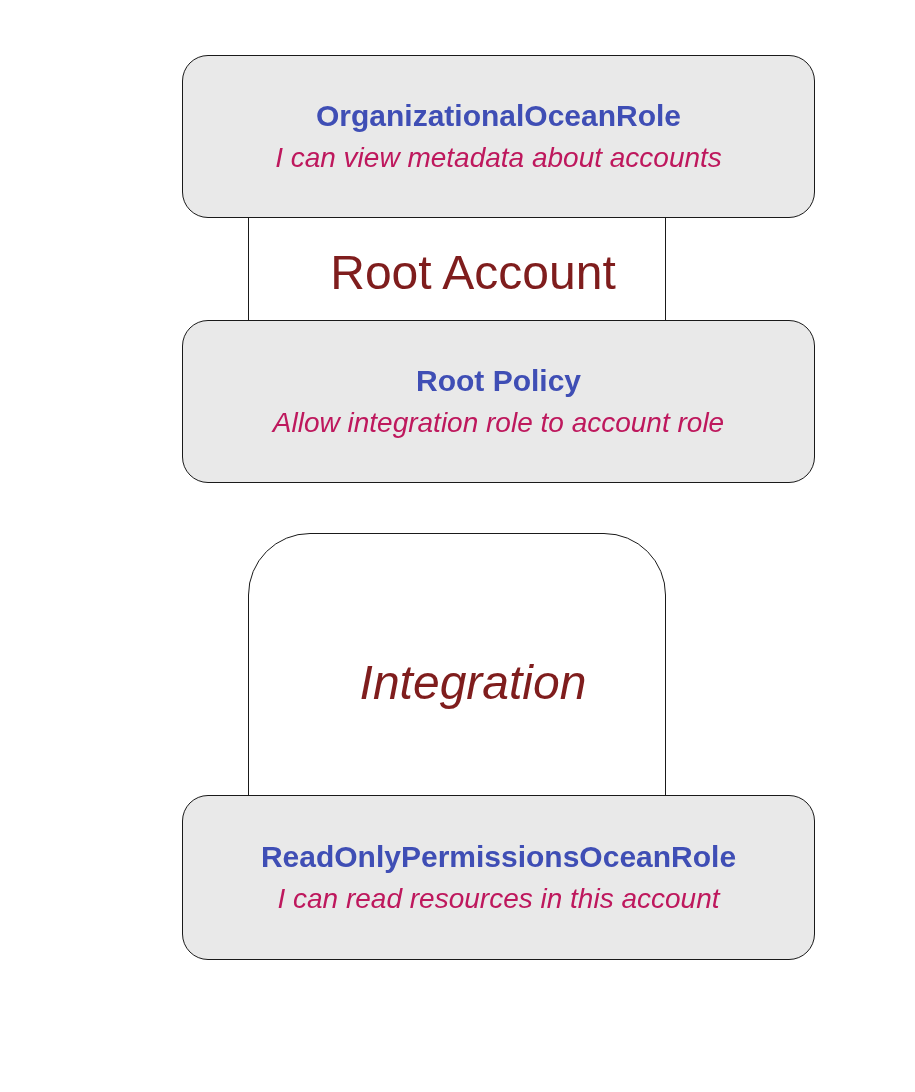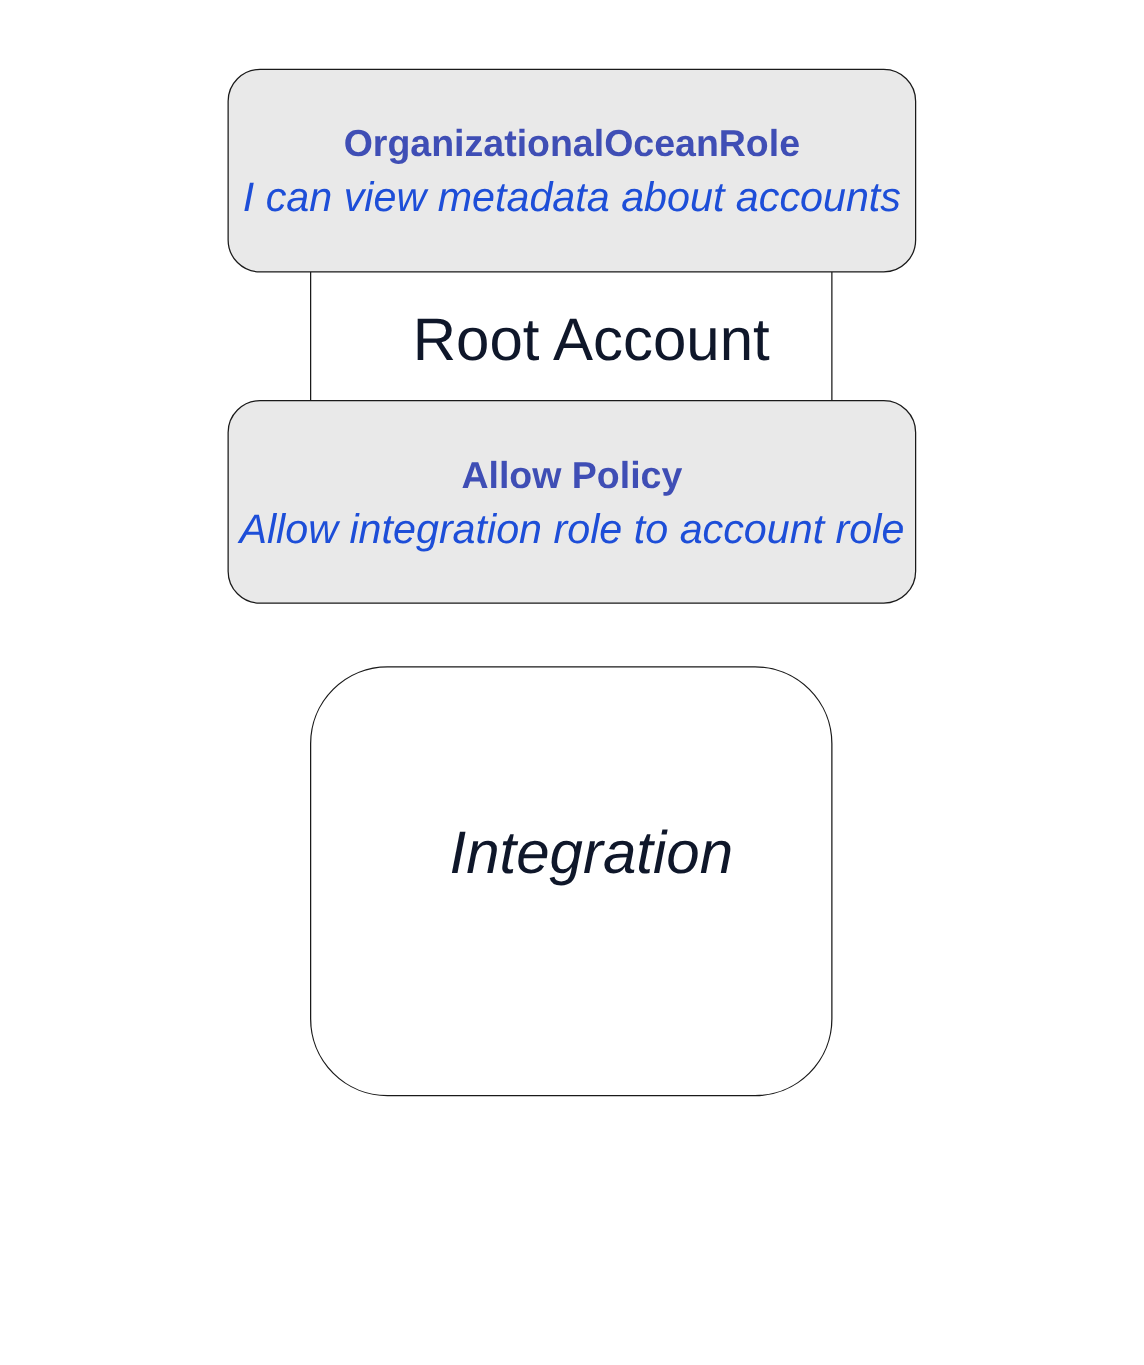--- a/index.html
+++ b/index.html
@@ -34,37 +34,37 @@
     top: 533px;
     width: 418px;
     height: 344px;
     border-radius: 62px;
   }
   .account-label {
     position: absolute;
     left: 248px;
     width: 450px;
     text-align: center;
-    color: #0f172a;
+    color: #7f1d1d;
     font-size: 48px;
     z-index: 1;
   }
   #root-account-label {
     top: 247px;
     line-height: 52px;
   }
   #integration-account-label {
     top: 652px;
     line-height: 62px;
     font-style: italic;
   }
   .role-node {
     position: absolute;
     left: 182px;
-    width: 551px;
+    width: 633px;
     box-sizing: border-box;
     background: #e9e9e9;
     border: 1.5px solid #1a1a1a;
     border-radius: 26px;
     display: flex;
     flex-direction: column;
     align-items: center;
     justify-content: center;
     text-align: center;
     z-index: 2;
@@ -83,45 +83,49 @@
   }
   .role-name {
     font-weight: bold;
     font-size: 30px;
     line-height: 42px;
     color: #3f4eb5;
     white-space: nowrap;
   }
   .role-desc {
     font-style: italic;
-    font-size: 33px;
+    font-size: 28px;
     line-height: 42px;
-    color: #1d4ed8;
+    color: #be185d;
     white-space: nowrap;
   }
 </style>
 </head>
 <body>
 
 <div class="canvas">
 
   <div class="account-container" id="root-account-container"></div>
 
   <div class="account-label" id="root-account-label">Root Account</div>
 
   <div class="role-node" id="org-role-node">
     <div class="role-name">OrganizationalOceanRole</div>
     <div class="role-desc">I can view metadata about accounts</div>
   </div>
 
   <div class="role-node" id="trust-policy-node">
-    <div class="role-name">Allow Policy</div>
+    <div class="role-name">Root Policy</div>
     <div class="role-desc">Allow integration role to account role</div>
   </div>
 
   <div class="account-container" id="integration-account-container"></div>
 
   <div class="account-label" id="integration-account-label">
     <div>Integration</div>
   </div>
 
+  <div class="role-node" id="readonly-role-node">
+    <div class="role-name">ReadOnlyPermissionsOceanRole</div>
+    <div class="role-desc">I can read resources in this account</div>
+  </div>
 
 </div>
 
 </body></html>

